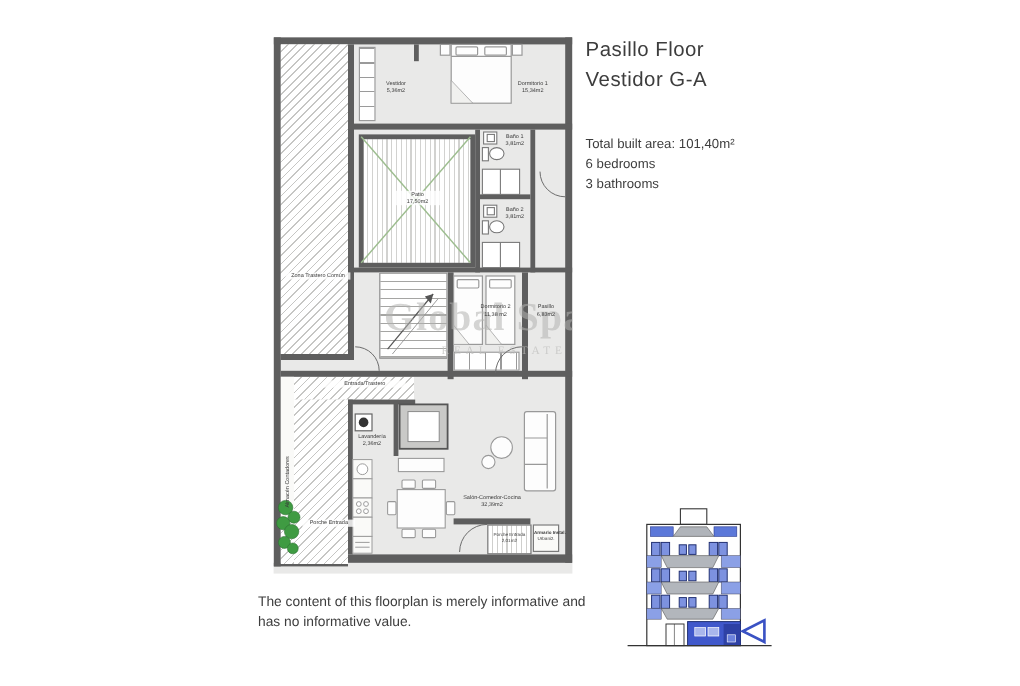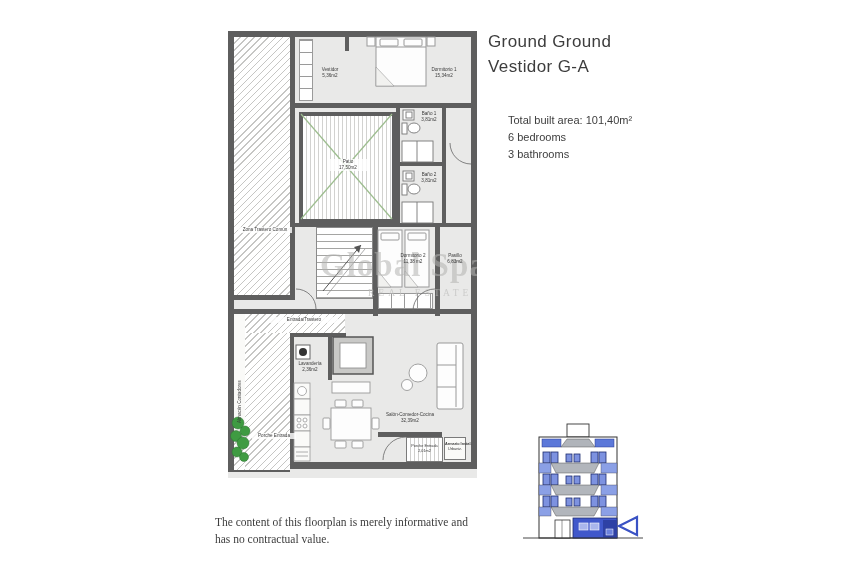--- a/index.html
+++ b/index.html
@@ -37,22 +37,22 @@
   .rlabel.tiny{font-size:3.8px;}
 
   .wm1{position:absolute;left:92px;top:216px;font-family:"Liberation Serif",serif;
        font-size:33px;font-weight:700;color:#b3b3b1;opacity:.55;white-space:nowrap;letter-spacing:1px;}
   .wm2{position:absolute;left:140px;top:257px;font-family:"Liberation Serif",serif;
        font-size:9.5px;letter-spacing:4px;color:#bfbfbd;opacity:.7;white-space:nowrap;}
 
   
   .title-block{position:absolute;left:488px;top:30px;font-size:17px;font-weight:500;
                letter-spacing:.4px;color:#3d3d3d;line-height:1.45;}
-  .details-block{position:absolute;left:488px;top:112px;font-size:11px;color:#3d3d3d;line-height:1.55;margin-left:20px;}
-  .disclaimer{position:absolute;left:215px;top:514px;font-size:11.5px;color:#3d3d3d;line-height:1.5;font-family:Liberation Serif, serif;}
+  .details-block{position:absolute;left:488px;top:112px;font-size:11px;color:#3d3d3d;line-height:1.55;}
+  .disclaimer{position:absolute;left:215px;top:494px;font-size:11.5px;color:#3d3d3d;line-height:1.5;}
   .disclaimer div{white-space:nowrap;}
 
   .elevation{position:absolute;left:503px;top:414px;}
 </style>
 </head>
 <body>
 
 <div class="page">
 
   <div class="plan">
@@ -264,33 +264,33 @@
       <div>Porche Entrada</div>
         <div>2,01m2</div>
     </div>
     <div class="rlabel tiny" style="left:217px;top:411px;width:20px">
       <div style="font-weight:bold">Armario Instal.</div>
         <div>Urbaniz.</div>
     </div>
   </div>
 
   <div class="title-block">
-    <div>Ground Ground</div>
+    <div>Pasillo Floor</div>
     <div>Vestidor G-A</div>
   </div>
 
   <div class="details-block">
     <div>Total built area: 101,40m²</div>
     <div>6 bedrooms</div>
     <div>3 bathrooms</div>
   </div>
 
   <div class="disclaimer">
     <div>The content of this floorplan is merely informative and</div>
-    <div>has no contractual value.</div>
+    <div>has no informative value.</div>
   </div>
 
   <svg class="elevation" width="150" height="135" viewBox="0 0 150 135">
     <g>
       <rect x="64" y="10" width="22" height="13" fill="#fff" stroke="#333" stroke-width="0.9"></rect>
       <rect x="36" y="23" width="78" height="101" fill="#fff" stroke="#333" stroke-width="1"></rect>
       <rect x="39" y="25" width="19" height="8" fill="#5c78d9" stroke="#2a3a8e" stroke-width="0.5"></rect>
       <rect x="92" y="25" width="19" height="8" fill="#5c78d9" stroke="#2a3a8e" stroke-width="0.5"></rect>
       <polygon points="58,33 64,25 86,25 92,33" fill="#b0b4ba" stroke="#555" stroke-width="0.5"></polygon>
     </g>

